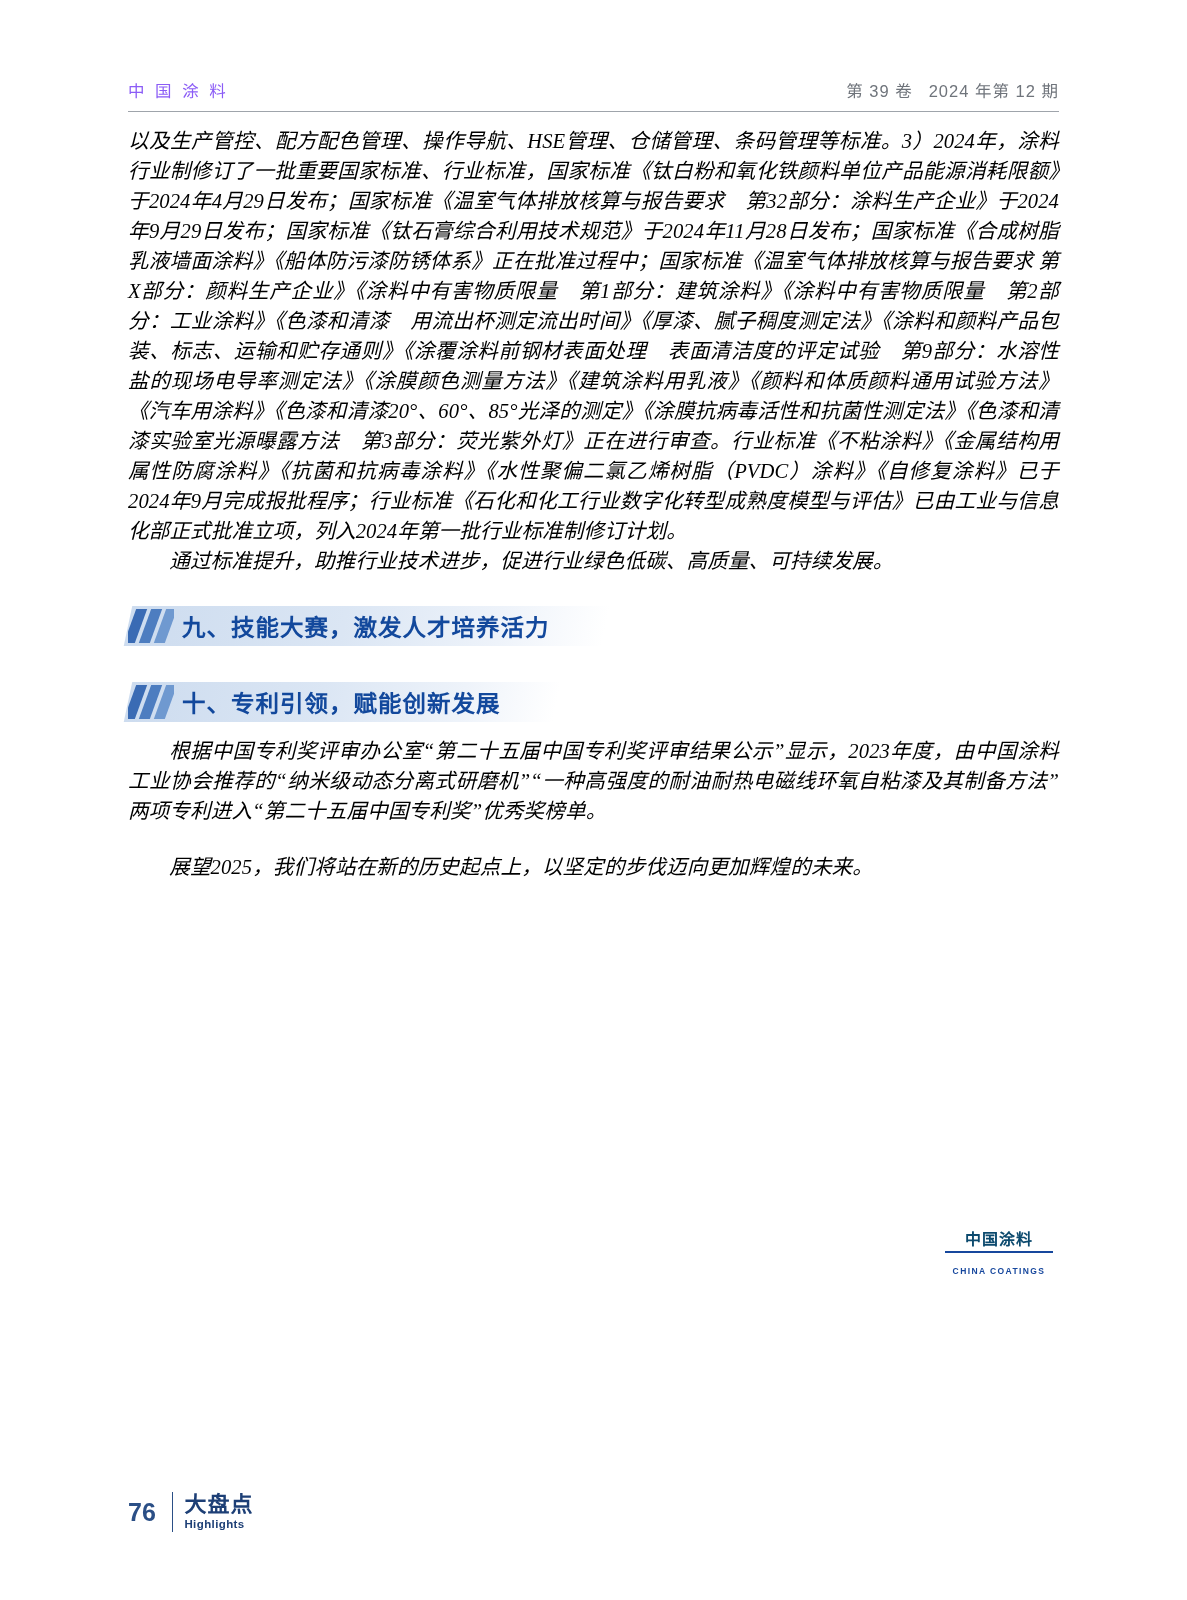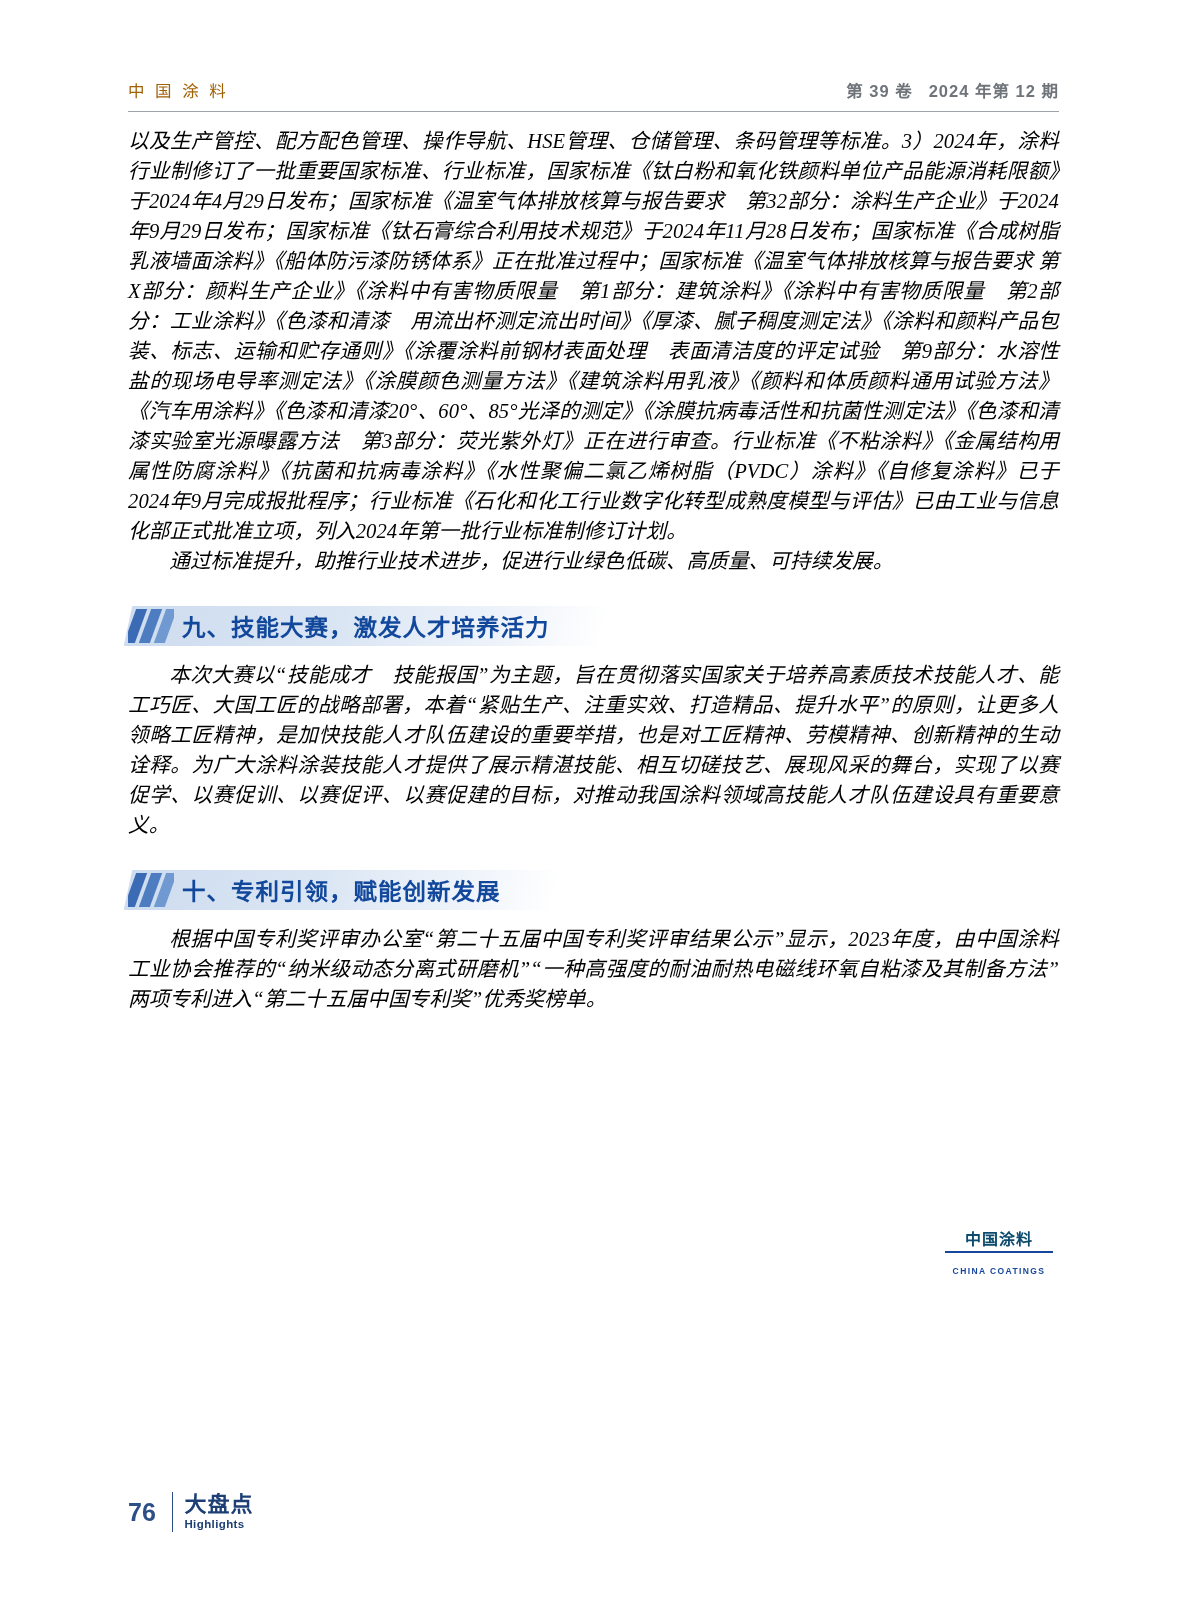--- a/index.html
+++ b/index.html
@@ -35,31 +35,30 @@
     border-bottom: 1.2px solid #9fa4ab;
     box-sizing: border-box;
   }
   .runhead-left {
     position: absolute;
     left: 0;
     top: 0;
     font-family: "Liberation Sans", "DejaVu Sans", sans-serif;
     font-size: 16.5px;
     letter-spacing: 3px;
-    color: #a16207;
+    color: #8b5cf6;
   }
   .runhead-right {
     position: absolute;
     right: 0;
     top: 0;
     font-family: "Liberation Sans", "DejaVu Sans", sans-serif;
     font-size: 16.5px;
     color: #6f747b;
     white-space: nowrap;
-    font-weight: bold;
   }
   .runhead-right .vol { letter-spacing: 1px; }
   .runhead-right .iss { margin-left: 16px; letter-spacing: 1px; }
 
   
   .content {
     position: absolute;
     left: 128px;
     top: 126px;
     width: 931px;
@@ -221,37 +220,37 @@
           <span>九、技能大赛，激发人才培养活力</span>
         </div>
         <div class="sh-bars">
             <i></i>
             <i></i>
             <i></i>
           </div>
       </div>
     </div>
 
-    <p class="body indent">本次大赛以“技能成才　技能报国”为主题，旨在贯彻落实国家关于培养高素质技术技能人才、能工巧匠、大国工匠的战略部署，本着“紧贴生产、注重实效、打造精品、提升水平”的原则，让更多人领略工匠精神，是加快技能人才队伍建设的重要举措，也是对工匠精神、劳模精神、创新精神的生动诠释。为广大涂料涂装技能人才提供了展示精湛技能、相互切磋技艺、展现风采的舞台，实现了以赛促学、以赛促训、以赛促评、以赛促建的目标，对推动我国涂料领域高技能人才队伍建设具有重要意义。</p>
 
     <div class="section-head">
       <div class="sh-inner">
         <div class="sh-band">
           <span>十、专利引领，赋能创新发展</span>
         </div>
         <div class="sh-bars">
             <i></i>
             <i></i>
             <i></i>
           </div>
       </div>
     </div>
 
     <p class="body indent">根据中国专利奖评审办公室“第二十五届中国专利奖评审结果公示”显示，2023年度，由中国涂料工业协会推荐的“纳米级动态分离式研磨机”“一种高强度的耐油耐热电磁线环氧自粘漆及其制备方法”两项专利进入“第二十五届中国专利奖”优秀奖榜单。</p>
     <div style="height:26px"></div>
+    <p class="body indent">展望2025，我们将站在新的历史起点上，以坚定的步伐迈向更加辉煌的未来。</p>
   </div>
 
   <div class="footer-logo">
     <div class="cn">中国涂料</div>
     <div class="rule"></div>
     <div class="en">CHINA COATINGS</div>
   </div>
 
   <div class="pagefoot">
     <div class="num">76</div>

